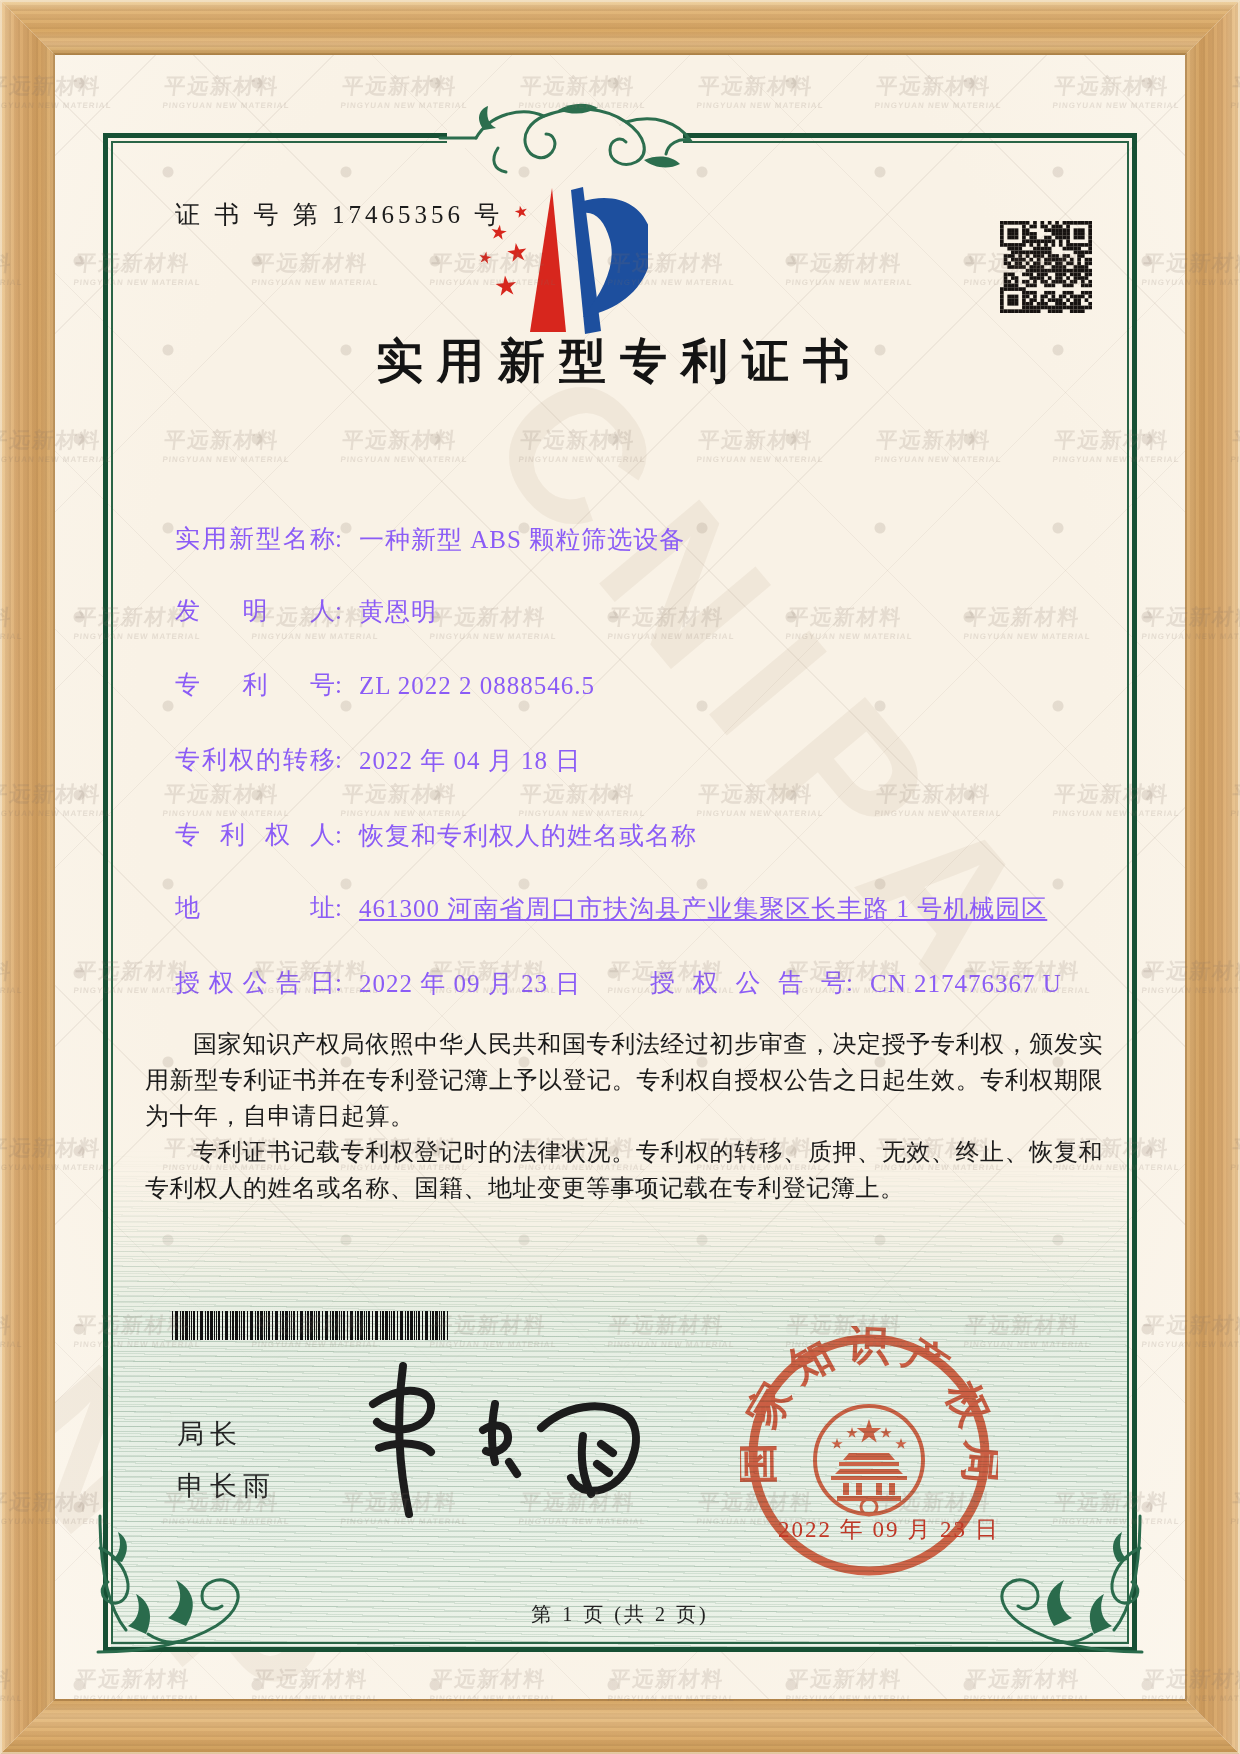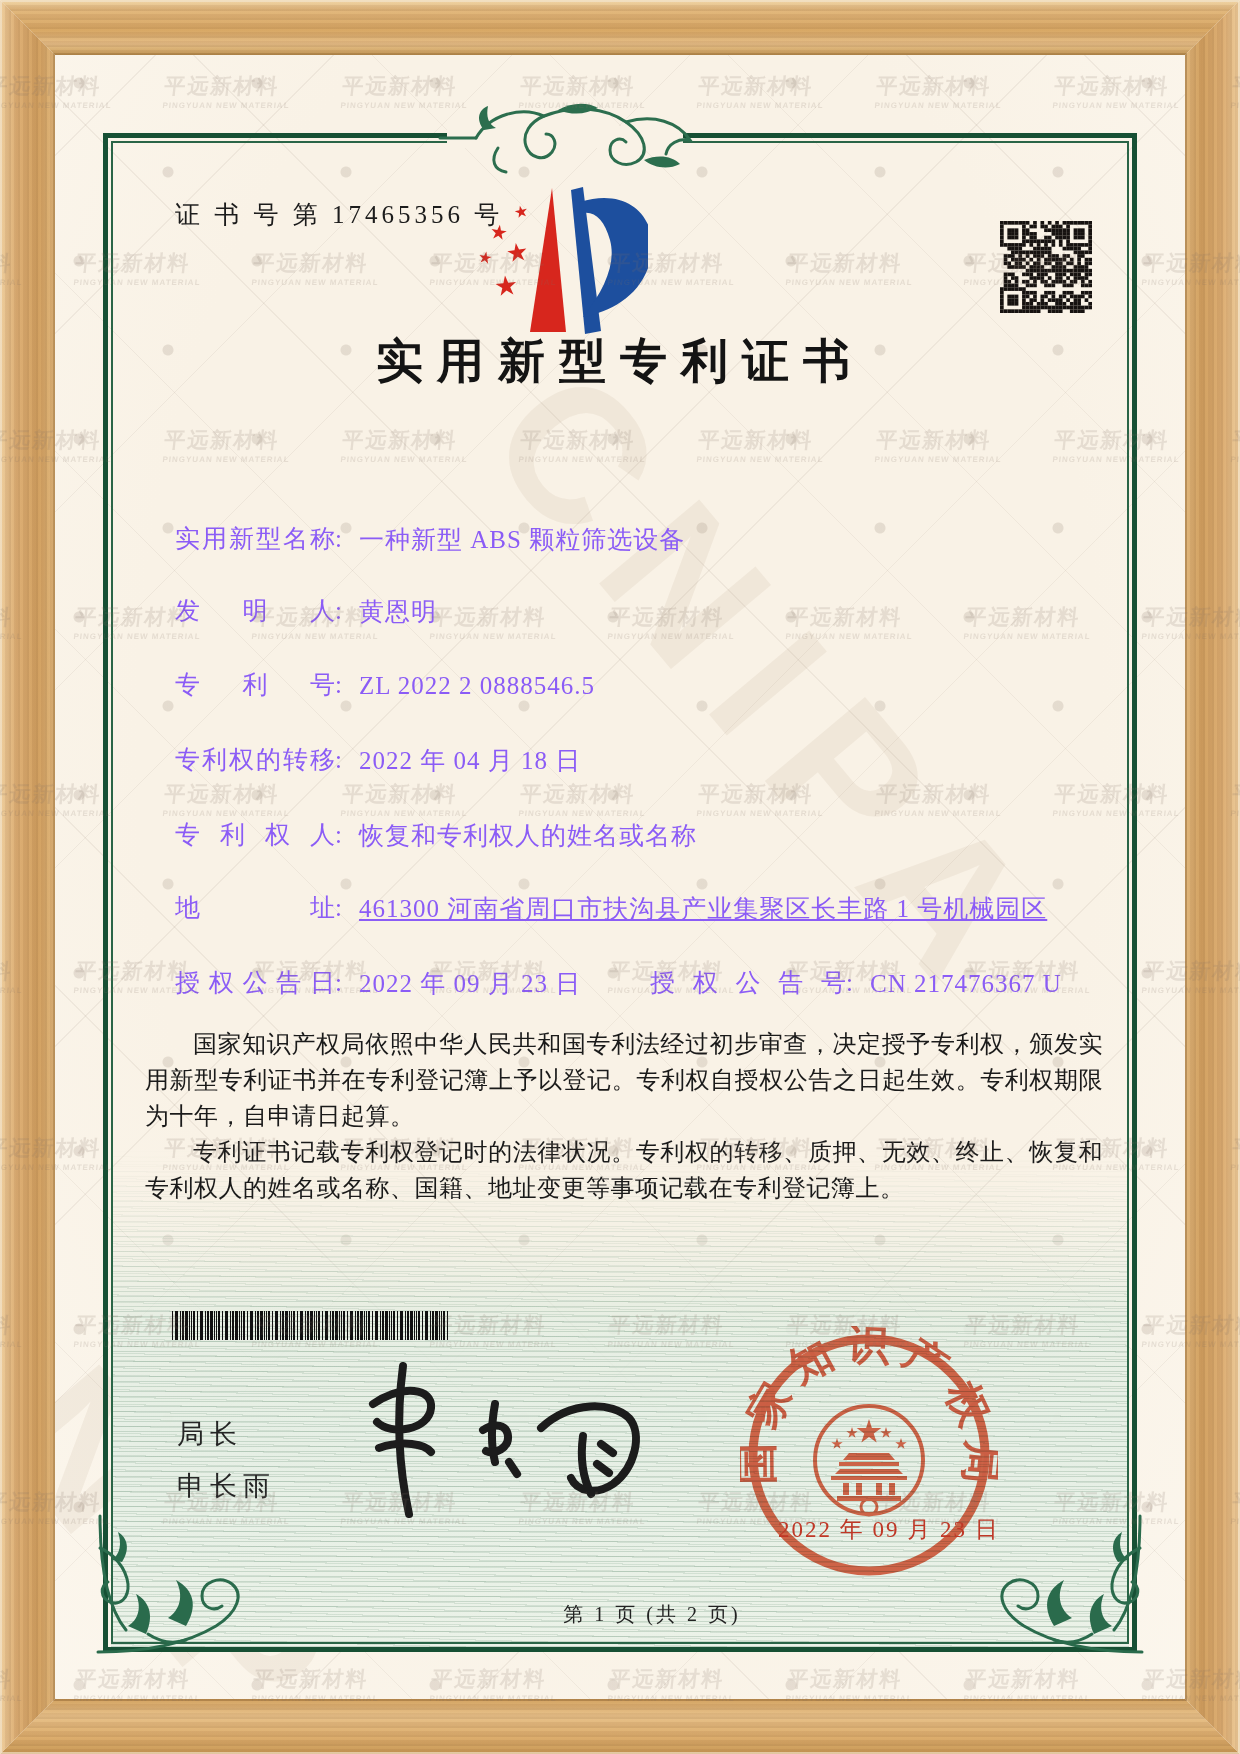--- a/index.html
+++ b/index.html
@@ -78,21 +78,21 @@
     font-size:27px;letter-spacing:6px;color:#252525;}
   .director div{margin-bottom:16px;font-family:Liberation Serif, serif;}
   .signature{position:absolute;left:345px;top:1352px;z-index:21;}
 
   .seal{position:absolute;left:740px;top:1326px;width:258px;height:258px;z-index:22;
     mix-blend-mode:multiply;}
   .seal-date{position:absolute;left:778px;top:1514px;width:230px;z-index:23;
     font-size:23px;letter-spacing:2px;color:#bf3726;white-space:nowrap;}
 
   .page-footer{position:absolute;left:103px;top:1601px;width:1034px;z-index:20;
-    text-align:center;font-size:20px;letter-spacing:3px;color:#222;padding-left:32px;}
+    text-align:center;font-size:20px;letter-spacing:3px;color:#222;}
   .continuation{position:absolute;left:0;top:1674px;width:1240px;z-index:20;
     text-align:center;font-size:21px;letter-spacing:9px;color:#1d1d1d;}
 
   
   .wood{position:absolute;z-index:40;pointer-events:none;}
   .wood-top{left:0;top:0;width:1240px;height:55px;
     background:linear-gradient(180deg,#f0d7ab 0,#e2b97f 18%,#d8a967 55%,#e5bf8a 80%,#caa05e 100%),
       repeating-linear-gradient(180deg, rgba(120,80,30,0.12) 0 2px, rgba(255,240,210,0.10) 2px 5px, rgba(150,100,45,0.10) 5px 9px);
     background-blend-mode:multiply;
     clip-path:polygon(0 0,100% 0,calc(100% - 55px) 100%,55px 100%);}

